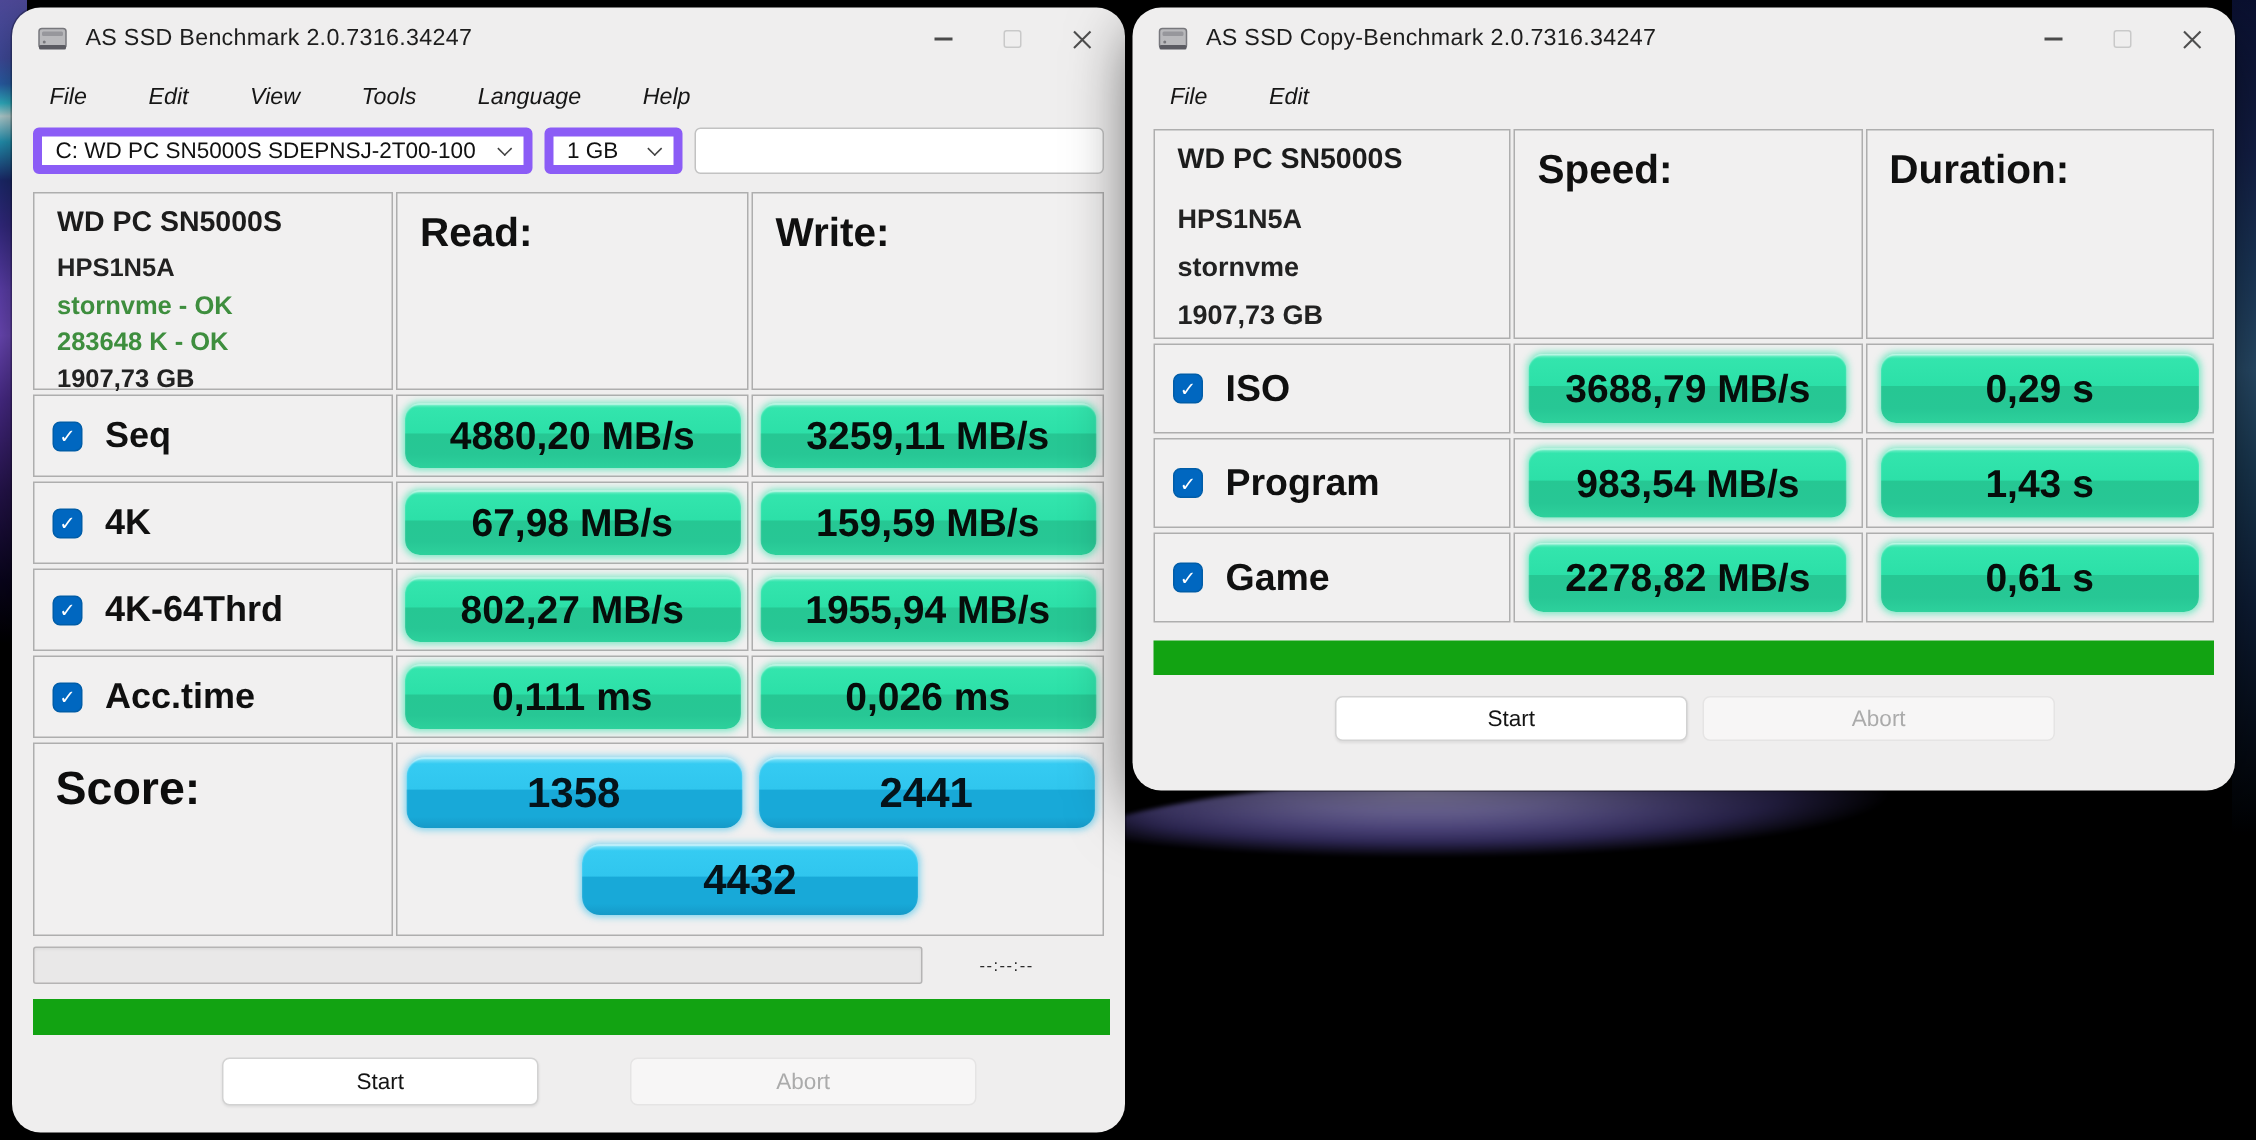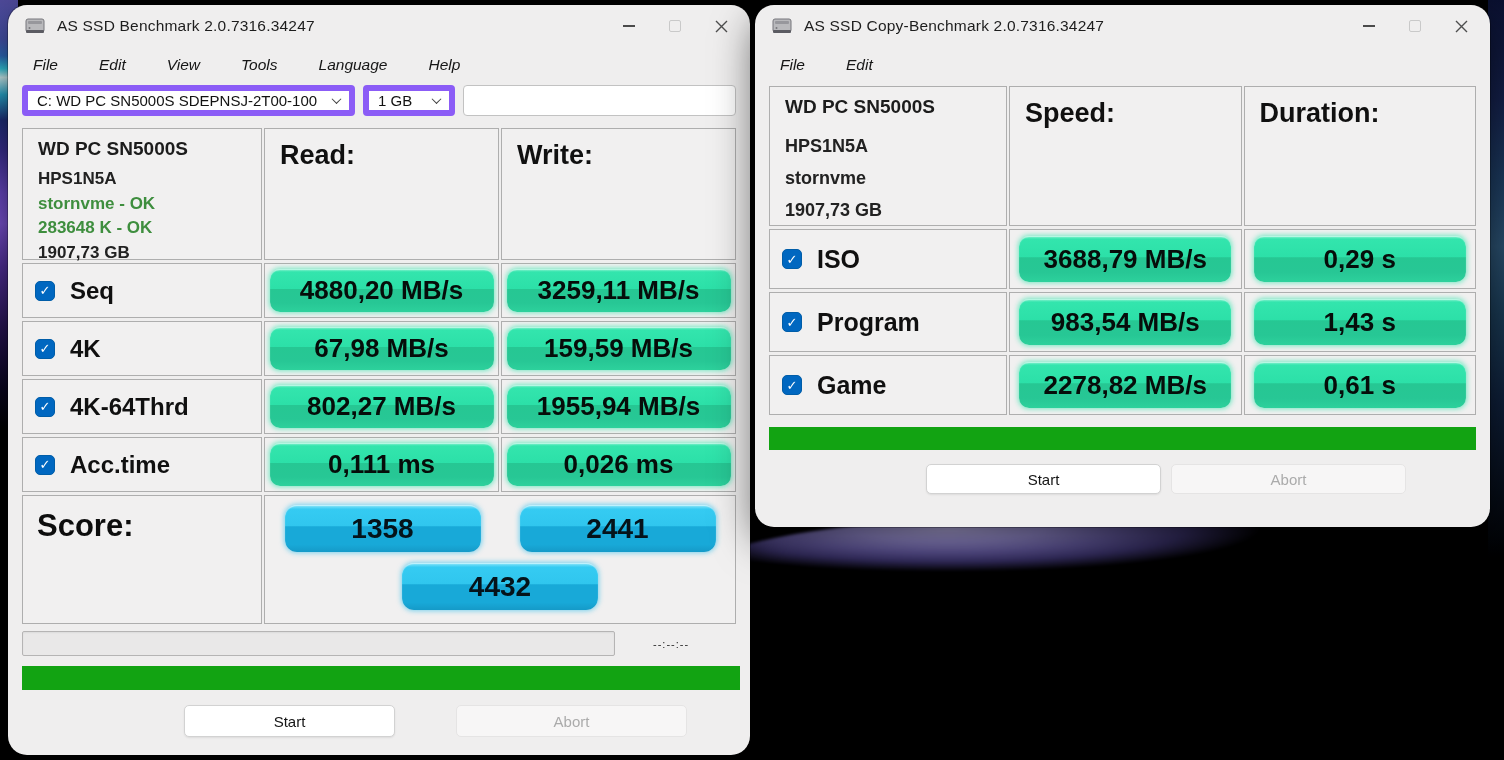--- a/index.html
+++ b/index.html
@@ -105,21 +105,21 @@
     color: #060d0a; white-space: nowrap;
   }
   .pill-green {
     width: 224px; height: 43px; border-radius: 10px; font-size: 26px;
     background: linear-gradient(180deg,
       #7df0cc 0%, #33e5ad 7%, #2ce0a8 46%, #26c793 47%, #27c795 79%, #2dd19c 100%);
     box-shadow: 0 0 5px 1px rgba(52,228,172,0.65), inset 0 1px 1px rgba(255,255,255,0.55);
   }
   #win-copy .pill-green { width: 212px; height: 46px; }
   .pill-blue {
-    width: 196px; height: 47px; border-radius: 12px; font-size: 28px;
+    width: 224px; height: 47px; border-radius: 12px; font-size: 28px;
     background: linear-gradient(180deg,
       #8ae6fa 0%, #35cbf2 9%, #30c6ee 45%, #18a9d8 46%, #18a9d8 84%, #159ac8 100%);
     box-shadow: 0 0 5px 1px rgba(45,190,235,0.6), inset 0 1px 1px rgba(255,255,255,0.55);
     color: #05131a;
   }
   .gdata { height: 55px; }
   .gdata .cell { height: 55px; }
   #win-copy .gdata, #win-copy .gdata .cell { height: 60px; }
   .ghead .cell { height: 132px; }
   #win-copy .ghead .cell { height: 140px; }
@@ -140,21 +140,21 @@
   }
   .ptime { margin-left: 38px; font-size: 11px; color: #2a2a2a; letter-spacing: 1px; }
 
   .greenbar { height: 24px; background: #12a312; margin: 10px 10px 0 14px; }
   #win-copy .greenbar { height: 23px; margin: 12px 14px 0; }
 
   .btnrow { position: relative; height: 34px; margin-top: 15px; }
   .btn {
     position: absolute; top: 0; height: 32px; border-radius: 5px;
     display: flex; align-items: center; justify-content: center;
-    font-size: 15px; cursor: default; margin-left: 36px;
+    font-size: 15px; cursor: default;
   }
   .btn-start { background: #fff; border: 1px solid #d2d2d2; color: #141414; box-shadow: 0 1px 2px rgba(0,0,0,0.08); }
   .btn-abort { background: #f7f6f6; border: 1px solid #e5e4e4; color: #ababab; }
   #win-bench .btn-start { left: 140px; width: 211px; }
   #win-bench .btn-abort { left: 412px; width: 231px; }
   #win-copy .btn-start { left: 135px; width: 235px; height: 30px; }
   #win-copy .btn-abort { left: 380px; width: 235px; height: 30px; }
   #win-copy .btnrow { margin-top: 14px; }
 </style>
 </head>

